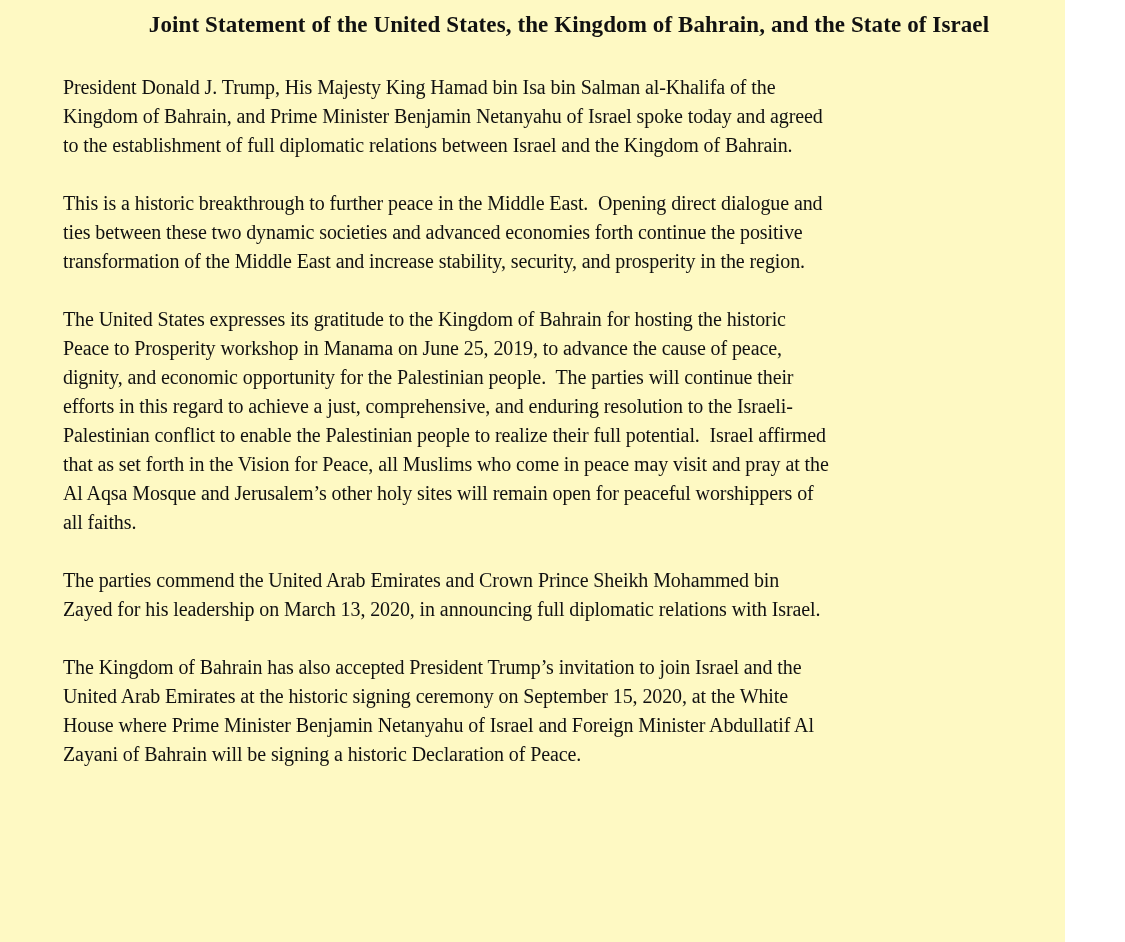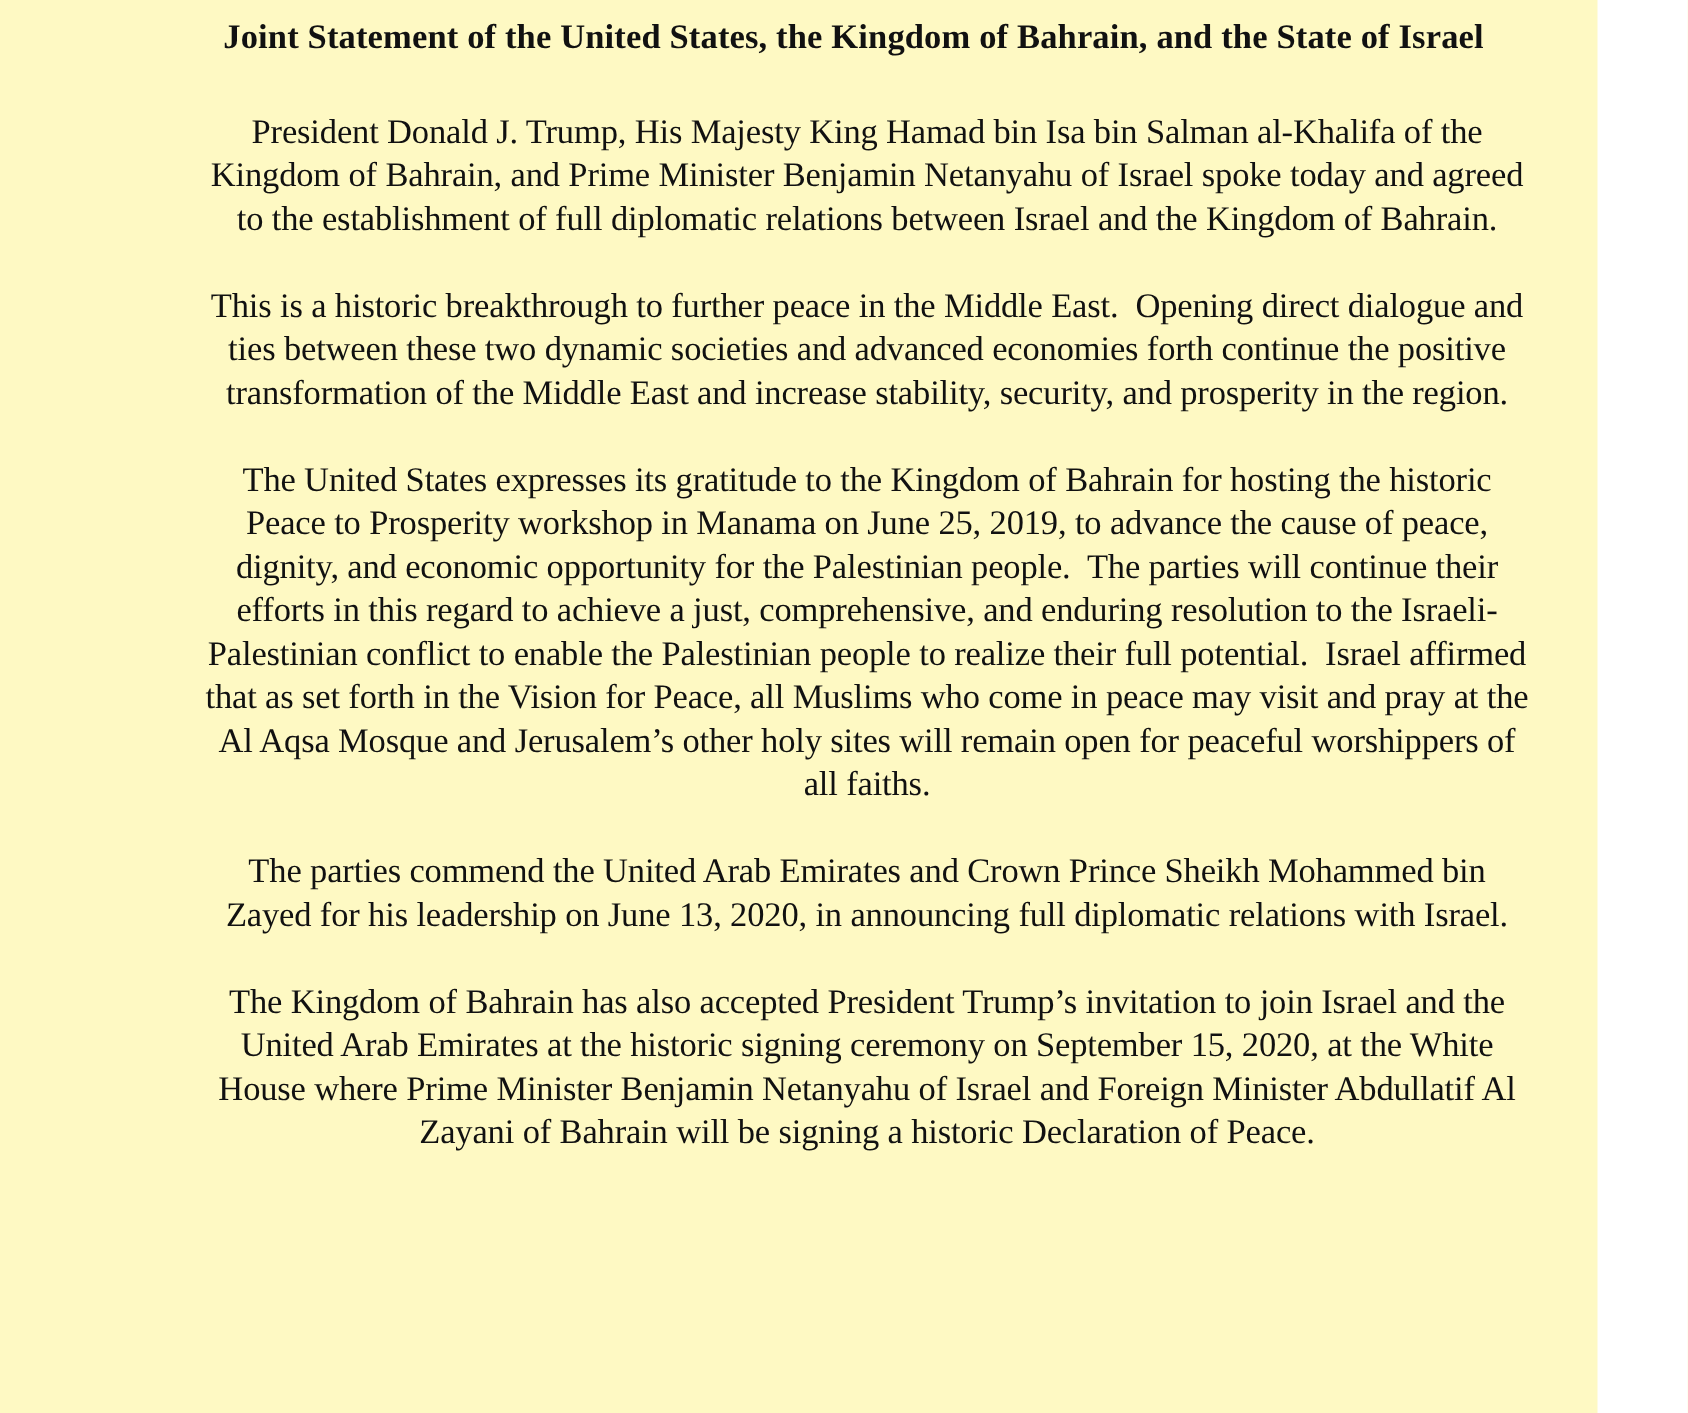--- a/index.html
+++ b/index.html
@@ -24,25 +24,25 @@
   }
   .title {
     font-size: 23px;
     font-weight: bold;
     line-height: 29px;
     text-align: center;
     margin: 0 0 34px 0;
     letter-spacing: 0.1px;
   }
   .para {
-    font-size: 23px;
+    font-size: 20px;
     line-height: 29px;
     margin: 0 0 29px 0;
     white-space: pre-wrap;
-    text-align: center;
+    text-align: left;
     letter-spacing: -0.1px;
     width: 1030px;
   }
   .para:last-child {
     margin-bottom: 0;
   }
 </style>
 </head>
 <body>
 
@@ -57,19 +57,19 @@
 transformation of the Middle East and increase stability, security, and prosperity in the region.</p>
     <p class="para">The United States expresses its gratitude to the Kingdom of Bahrain for hosting the historic
 Peace to Prosperity workshop in Manama on June 25, 2019, to advance the cause of peace,
 dignity, and economic opportunity for the Palestinian people.  The parties will continue their
 efforts in this regard to achieve a just, comprehensive, and enduring resolution to the Israeli-
 Palestinian conflict to enable the Palestinian people to realize their full potential.  Israel affirmed
 that as set forth in the Vision for Peace, all Muslims who come in peace may visit and pray at the
 Al Aqsa Mosque and Jerusalem’s other holy sites will remain open for peaceful worshippers of
 all faiths.</p>
     <p class="para">The parties commend the United Arab Emirates and Crown Prince Sheikh Mohammed bin
-Zayed for his leadership on June 13, 2020, in announcing full diplomatic relations with Israel.</p>
+Zayed for his leadership on March 13, 2020, in announcing full diplomatic relations with Israel.</p>
     <p class="para">The Kingdom of Bahrain has also accepted President Trump’s invitation to join Israel and the
 United Arab Emirates at the historic signing ceremony on September 15, 2020, at the White
 House where Prime Minister Benjamin Netanyahu of Israel and Foreign Minister Abdullatif Al
 Zayani of Bahrain will be signing a historic Declaration of Peace.</p>
   </div>
 </div>
 
 </body></html>

